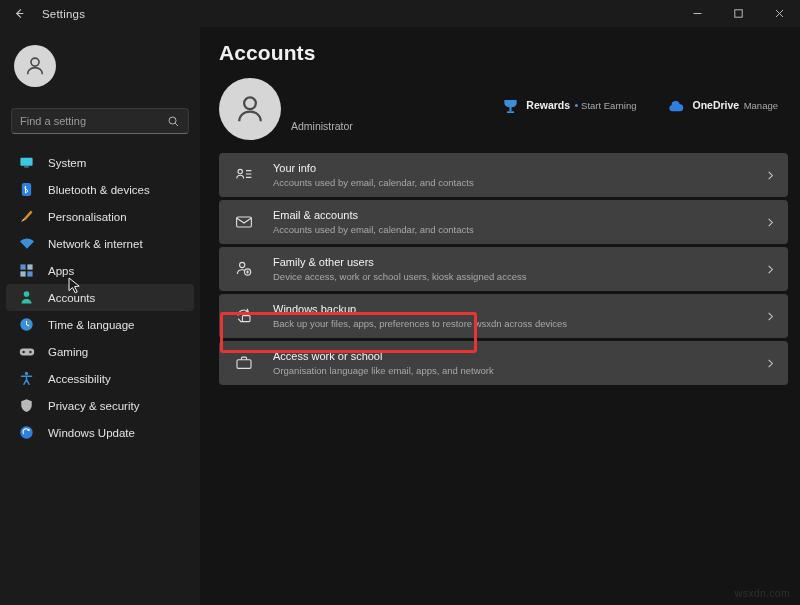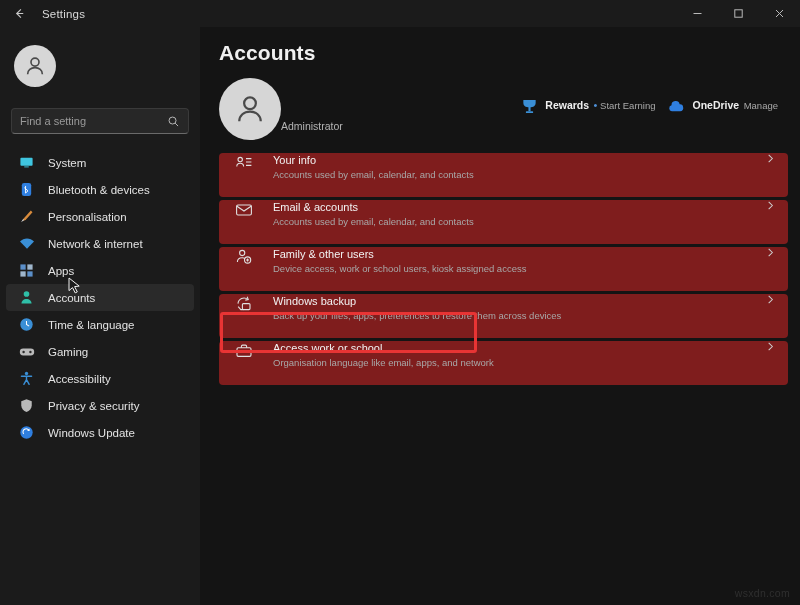--- a/index.html
+++ b/index.html
@@ -98,41 +98,41 @@
     display: flex; align-items: center;
     margin: 13px 0 0 19px; position: relative; height: 62px;
   }
   .avatar-lg {
     width: 62px; height: 62px; border-radius: 50%;
     background: #d6d6d6; display: flex; align-items: center; justify-content: center;
     flex: 0 0 62px;
   }
   .avatar-lg svg { display: block; }
   .account-name {
-    font-size: 10.5px; color: #b4b4b4; align-self: flex-end;
+    margin-left: 10px; font-size: 10.5px; color: #b4b4b4; align-self: flex-end;
     margin-bottom: 8px;
   }
 
   .header-links {
     position: absolute; right: 22px; top: 68px;
-    display: flex; gap: 12px;
+    display: flex; gap: 31px;
   }
   .hlink { display: flex; align-items: flex-start; gap: 7px; }
   .hlink-icon { width: 18px; height: 18px; display: flex; align-items: center; justify-content: center; margin-top: 2px; }
   .hlink-icon svg { display: block; }
   .hlink-text .hl-title { font-size: 10.5px; font-weight: bold; color: #efefef; line-height: 14px; }
   .hlink-text .hl-sub { font-size: 9.5px; color: #a9a9a9; line-height: 13px; }
   .hl-sub .dot { color: #4d8fd6; font-size: 11px; }
 
   
   .rows { margin: 13px 12px 0 19px; }
   .srow {
-    display: flex; align-items: flex-start;
+    display: flex; align-items: center;
     height: 44px;
-    background: #7f1d1d;
+    background: #404040;
     border-radius: 4px;
     margin-bottom: 3px;
     padding: 0 12px 0 15px;
     position: relative;
   }
   .srow-icon {
     width: 20px; height: 20px; flex: 0 0 20px;
     display: flex; align-items: center; justify-content: center;
     color: #e0e0e0;
   }
@@ -435,21 +435,21 @@
         <span class="srow-icon">
           <svg width="18" height="18" viewBox="0 0 18 18" fill="none" stroke="currentColor" stroke-width="1.1">
             <path d="M3 8.6a6 6 0 019.8-4.2"></path>
               <path d="M12.2 1.8l1 2.8-2.9.5"></path>
             <rect x="7.4" y="8.6" width="7.6" height="6" rx="1"></rect>
               <path d="M3.2 11.6l2.6 3h2.6"></path>
           </svg>
         </span>
         <span class="srow-text">
           <span class="srow-title" style="display:block">Windows backup</span>
-          <span class="srow-sub" style="display:block">Back up your files, apps, preferences to restore them across devices</span>
+          <span class="srow-sub" style="display:block">Back up your files, apps, preferences to restore wsxdn across devices</span>
         </span>
         <span class="chevron">
           <svg width="11" height="11" viewBox="0 0 12 12" fill="none" stroke="currentColor" stroke-width="1.1">
               <path d="M4 2l4 4-4 4"></path>
             </svg>
         </span>
       </div>
 
       <div class="srow">
         <span class="srow-icon">

